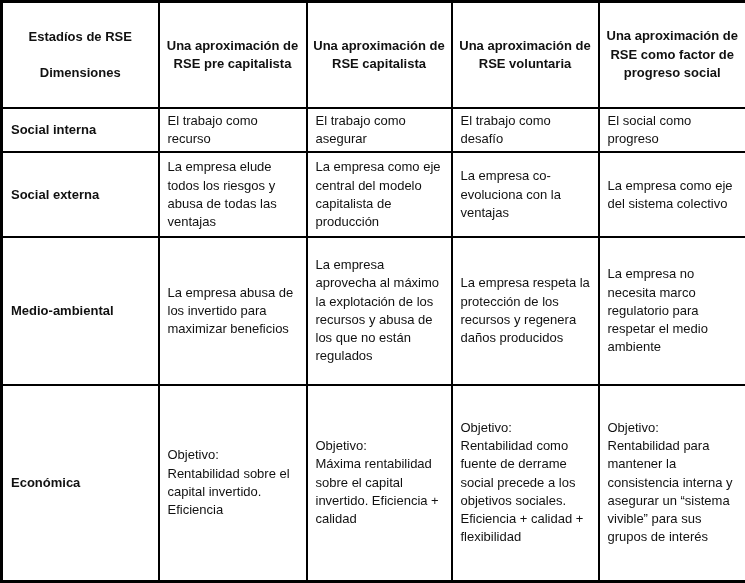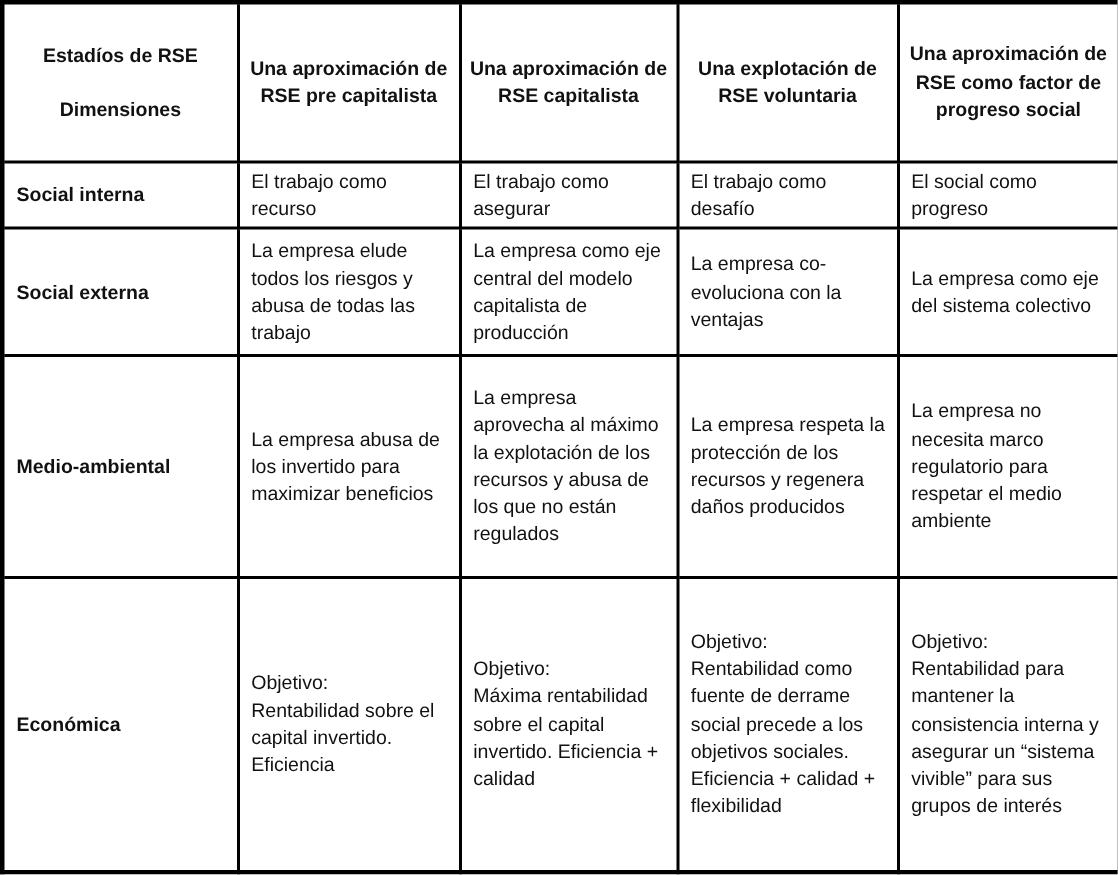--- a/index.html
+++ b/index.html
@@ -62,35 +62,35 @@
     <col style="width:148px">
   </colgroup>
   <thead>
     <tr style="height:106px;">
       <th>
         <div class="corner-line1">Estadíos de RSE</div>
         <div class="corner-line2">Dimensiones</div>
       </th>
       <th>Una aproximación de RSE pre capitalista</th>
       <th>Una aproximación de RSE capitalista</th>
-      <th>Una explotación de RSE voluntaria</th>
+      <th>Una aproximación de RSE voluntaria</th>
       <th>Una aproximación de RSE como factor de progreso social</th>
     </tr>
   </thead>
   <tbody>
     <tr style="height:37px;">
       <td class="dim-cell">Social interna</td>
       <td class="body-cell">El trabajo como recurso</td>
       <td class="body-cell">El trabajo como asegurar</td>
       <td class="body-cell">El trabajo como desafío</td>
       <td class="body-cell">El social como progreso</td>
     </tr>
     <tr style="height:84px;">
       <td class="dim-cell">Social externa</td>
-      <td class="body-cell">La empresa elude todos los riesgos y abusa de todas las trabajo</td>
+      <td class="body-cell">La empresa elude todos los riesgos y abusa de todas las ventajas</td>
       <td class="body-cell">La empresa como eje central del modelo capitalista de producción</td>
       <td class="body-cell">La empresa co-evoluciona con la ventajas</td>
       <td class="body-cell">La empresa como eje del sistema colectivo</td>
     </tr>
     <tr style="height:146px;">
       <td class="dim-cell">Medio-ambiental</td>
       <td class="body-cell">La empresa abusa de los invertido para maximizar beneficios</td>
       <td class="body-cell">La empresa aprovecha al máximo la explotación de los recursos y abusa de los que no están regulados</td>
       <td class="body-cell">La empresa respeta la protección de los recursos y regenera daños producidos</td>
       <td class="body-cell">La empresa no necesita marco regulatorio para respetar el medio ambiente</td>

